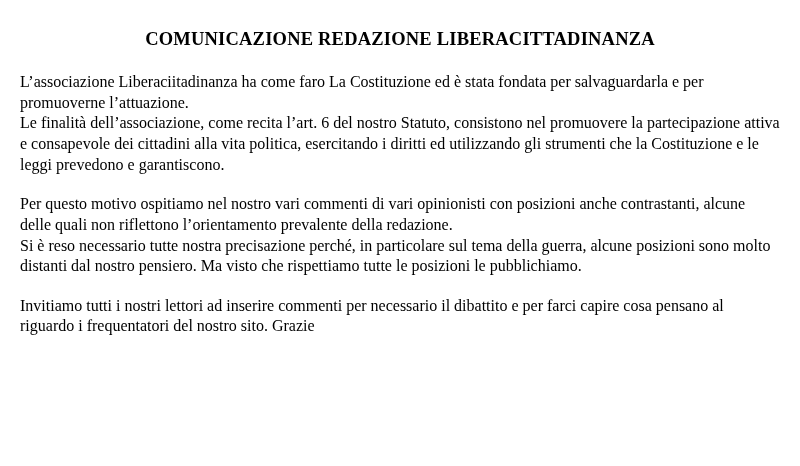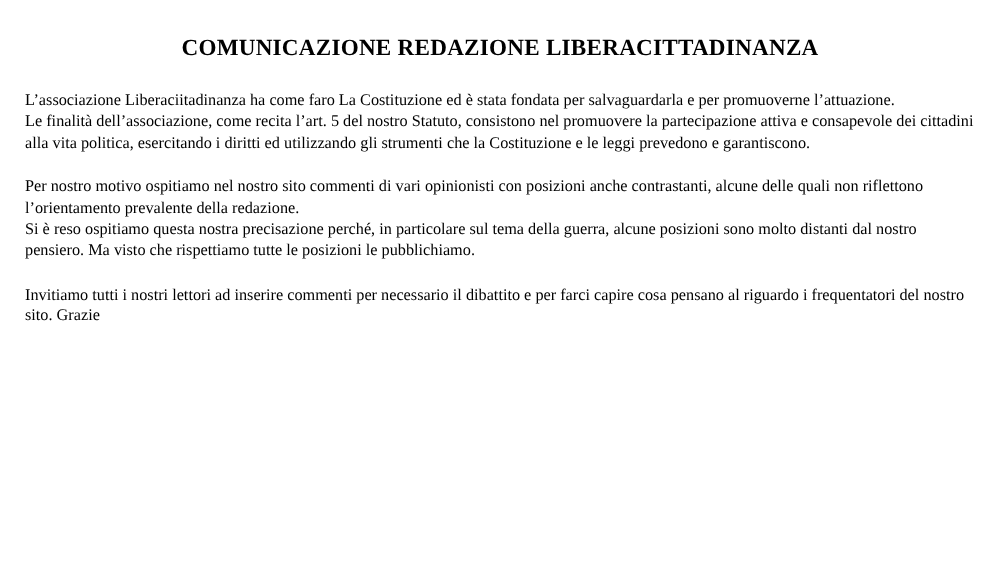--- a/index.html
+++ b/index.html
@@ -23,21 +23,21 @@
   }
   .doc-title {
     text-align: center;
     font-weight: bold;
     font-size: 18.5px;
     letter-spacing: 0.2px;
     margin: 0 0 22px 0;
     line-height: 1.2;
   }
   .para {
-    font-size: 13px;
+    font-size: 16px;
     line-height: 1.29;
     margin: 0;
     text-align: left;
     white-space: normal;
   }
   .block {
     margin: 0 0 0 0;
   }
   .gap {
     height: 19px;
@@ -45,28 +45,28 @@
 </style>
 </head>
 <body>
 
 <div class="page">
 
   <h1 class="doc-title">COMUNICAZIONE REDAZIONE LIBERACITTADINANZA</h1>
 
   <div class="block">
     <p class="para">L’associazione Liberaciitadinanza ha come faro La Costituzione ed è stata fondata per salvaguardarla e per promuoverne l’attuazione.</p>
-    <p class="para">Le finalità dell’associazione, come recita l’art. 5 del nostro Statuto, consistono nel promuovere la partecipazione attiva e consapevole dei cittadini alla vita politica, esercitando i diritti ed utilizzando gli strumenti che la Costituzione e le leggi prevedono e garantiscono.</p>
+    <p class="para">Le finalità dell’associazione, come recita l’art. 6 del nostro Statuto, consistono nel promuovere la partecipazione attiva e consapevole dei cittadini alla vita politica, esercitando i diritti ed utilizzando gli strumenti che la Costituzione e le leggi prevedono e garantiscono.</p>
   </div>
 
   <div class="gap"></div>
 
   <div class="block">
-    <p class="para">Per nostro motivo ospitiamo nel nostro sito commenti di vari opinionisti con posizioni anche contrastanti, alcune delle quali  non riflettono l’orientamento prevalente della redazione.</p>
-    <p class="para">Si è reso ospitiamo questa nostra precisazione perché, in particolare sul tema della guerra, alcune posizioni sono  molto distanti dal nostro pensiero. Ma visto che rispettiamo tutte le posizioni le pubblichiamo.</p>
+    <p class="para">Per questo motivo ospitiamo nel nostro vari commenti di vari opinionisti con posizioni anche contrastanti, alcune delle quali  non riflettono l’orientamento prevalente della redazione.</p>
+    <p class="para">Si è reso necessario tutte nostra precisazione perché, in particolare sul tema della guerra, alcune posizioni sono  molto distanti dal nostro pensiero. Ma visto che rispettiamo tutte le posizioni le pubblichiamo.</p>
   </div>
 
   <div class="gap"></div>
 
   <div class="block">
     <p class="para">Invitiamo tutti i nostri lettori ad inserire commenti per necessario il dibattito e per farci capire cosa pensano al riguardo i frequentatori del nostro sito. Grazie</p>
   </div>
 
 </div>
 

